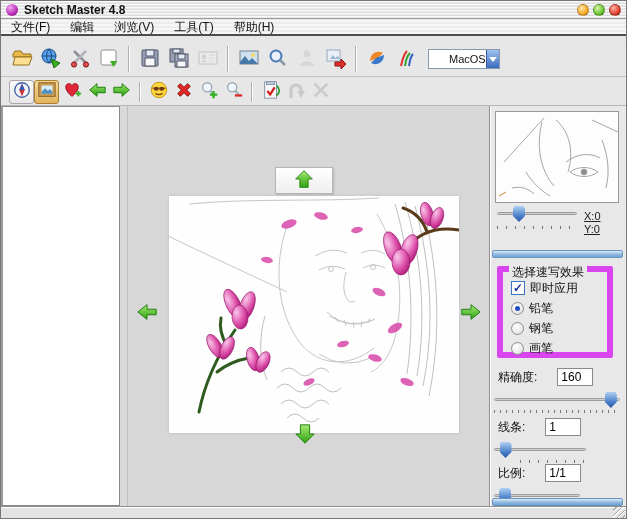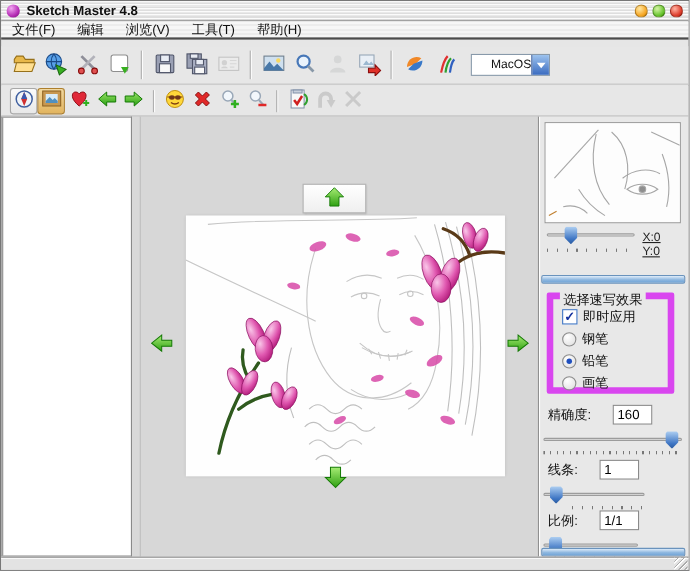--- a/index.html
+++ b/index.html
@@ -36,21 +36,21 @@
   .tbtn.boxed { border:1px solid #a8a8a8; background:linear-gradient(#fafafa,#e8e8e8); }
   .tbtn.selected { border:1px solid #ad7f2d; background:linear-gradient(#f3d89c,#e2b45e); }
   .vsep { width:0; height:26px; border-left:1px solid #b0b0b0; border-right:1px solid #fcfcfc; margin:0 5px; }
   .toolbar2 .vsep { height:20px; }
   .dis { opacity:.45; filter:grayscale(.8); }
   .pill-btn { height:22px; padding:0 18px; margin-left:8px; border-radius:11px;
     background:linear-gradient(#ffffff,#e4e4e4); border:1px solid #9f9f9f;
     box-shadow:0 0 0 2px #d8d8d8 inset; font-size:12px; display:flex; align-items:center; }
   .combo { margin-left:8px; width:72px; height:20px; border:1px solid #8899aa; background:#fff;
     display:flex; align-items:center; }
-  .combo-text { flex:1; padding-left:4px; font-size:11px;text-align:right; }
+  .combo-text { flex:1; padding-left:20px; font-size:11px; }
   .combo-btn { width:16px; height:100%; background:linear-gradient(#9cc2ee,#3b6cc0);
     border-left:1px solid #345a9e; display:flex; align-items:center; justify-content:center; }
   .combo-arrow { width:0; height:0; border-left:4px solid transparent; border-right:4px solid transparent; border-top:5px solid #fff; }
 
   
   .main { position:absolute; left:0; top:105px; width:100%; height:400px; display:flex; }
   .left-panel { width:119px; height:100%; background:#fff; border:1px solid #8a8a8a; border-left:2px solid #9a9a9a; }
   .splitter { width:7px; height:100%; background:#d9d9d9; }
   .canvas { position:relative; flex:1; background:#d7d7d7; border-left:1px solid #bdbdbd; overflow:hidden; }
   .up-btn { position:absolute; left:147px; top:61px; width:58px; height:27px; background:linear-gradient(#ffffff,#efefef);
@@ -474,29 +474,29 @@
 
       <div class="aqua-bar" style="top:144px;"></div>
 
       <div class="effect-group">
         <div class="effect-legend">选择速写效果</div>
         <div class="opt-row" style="margin-top:8px;">
           <span class="cb">✓</span>
           <span>即时应用</span>
         </div>
         <div class="opt-row">
-          <span class="radio"></span>
-          <span>钢笔</span>
-        </div>
-        <div class="opt-row">
           <span class="radio sel"></span>
           <span>铅笔</span>
         </div>
         <div class="opt-row">
           <span class="radio"></span>
+          <span>钢笔</span>
+        </div>
+        <div class="opt-row">
+          <span class="radio"></span>
           <span>画笔</span>
         </div>
       </div>
 
       <div class="param-row" style="top:262px;">
         <span>精确度:</span>
         <input class="numbox" value="160" style="">
       </div>
       <div class="slider" style="left:4px; top:286px; width:126px;">
         <div class="track"></div>

